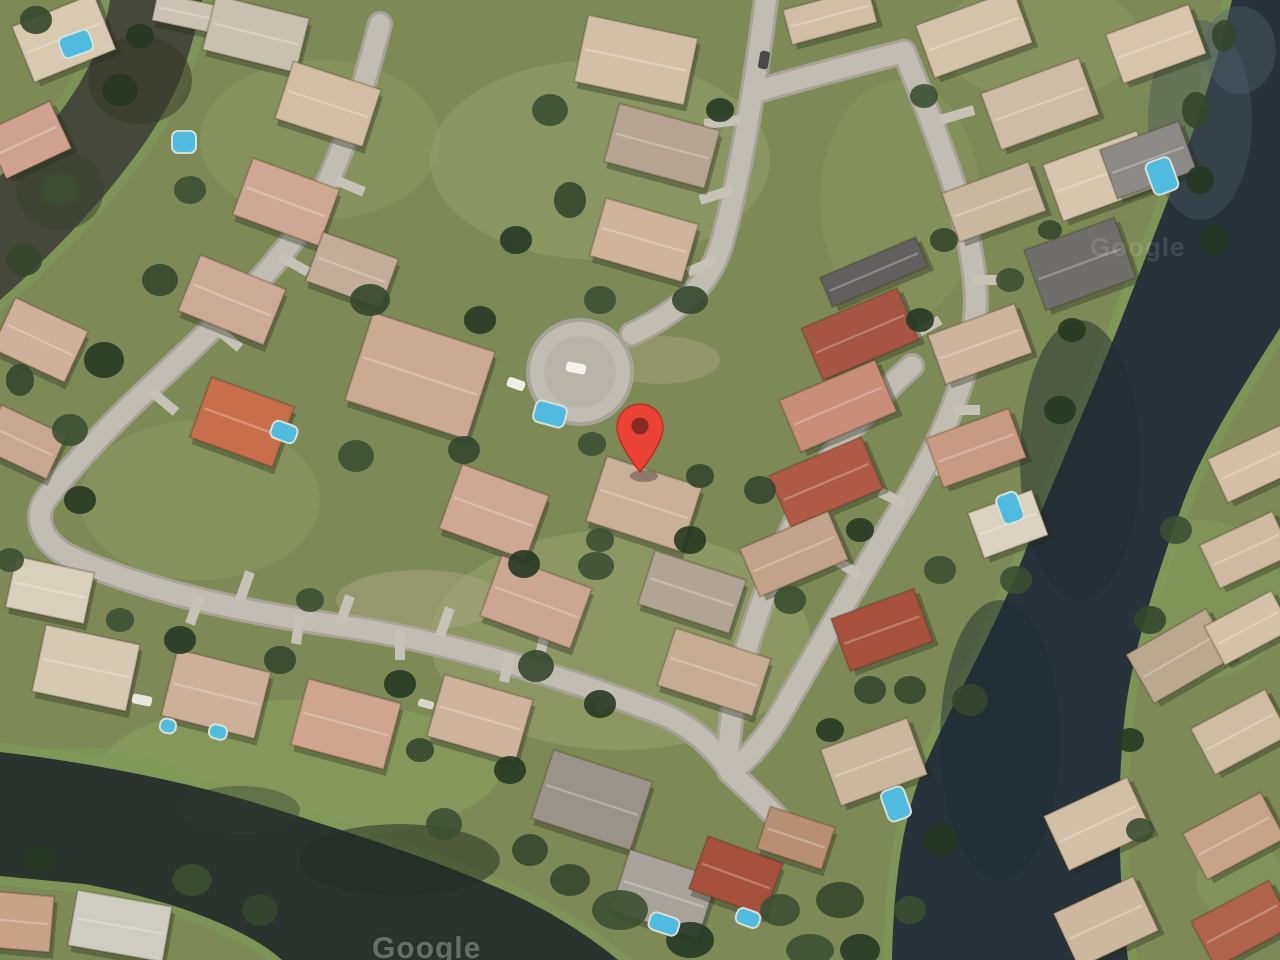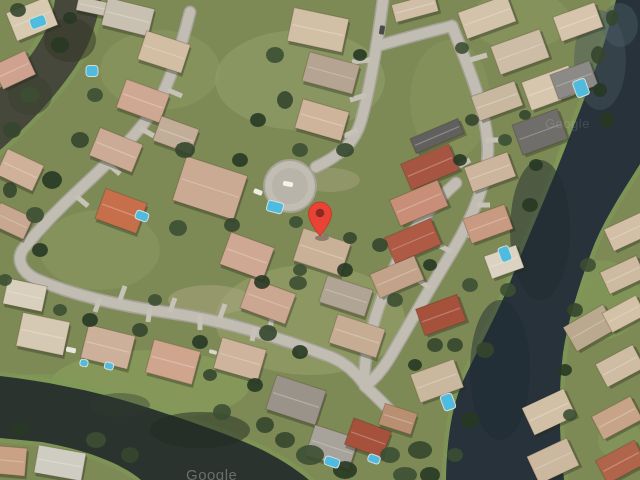--- a/index.html
+++ b/index.html
@@ -1,19 +1,19 @@
 <!DOCTYPE html>
 <html><head>
 <meta charset="utf-8">
 <style>
   html,body{margin:0;padding:0;background:#000;}
   .stage{position:relative;width:640px;height:480px;overflow:hidden;background:#7e8a55;
          font-family:"Liberation Sans",sans-serif;}
   .stage svg{position:absolute;left:0;top:0;display:block;}
-  .watermark{position:absolute;left:186px;top:466px;font-size:15px;font-weight:normal;
+  .watermark{position:absolute;left:186px;top:466px;font-size:15px;font-weight:bold;
              letter-spacing:0.5px;color:rgba(255,255,255,0.30);pointer-events:none;
              text-shadow:0 0 2px rgba(0,0,0,0.15);}
   .watermark.faint{left:545px;top:116px;font-size:13px;color:rgba(255,255,255,0.12);text-shadow:none;}
 </style>
 </head>
 <body>
 
 <div class="stage">
   <svg id="map-svg" width="640" height="480" viewBox="0 0 640 480">
       <rect x="0" y="0" width="640" height="480" fill="#7e8a55"></rect>

